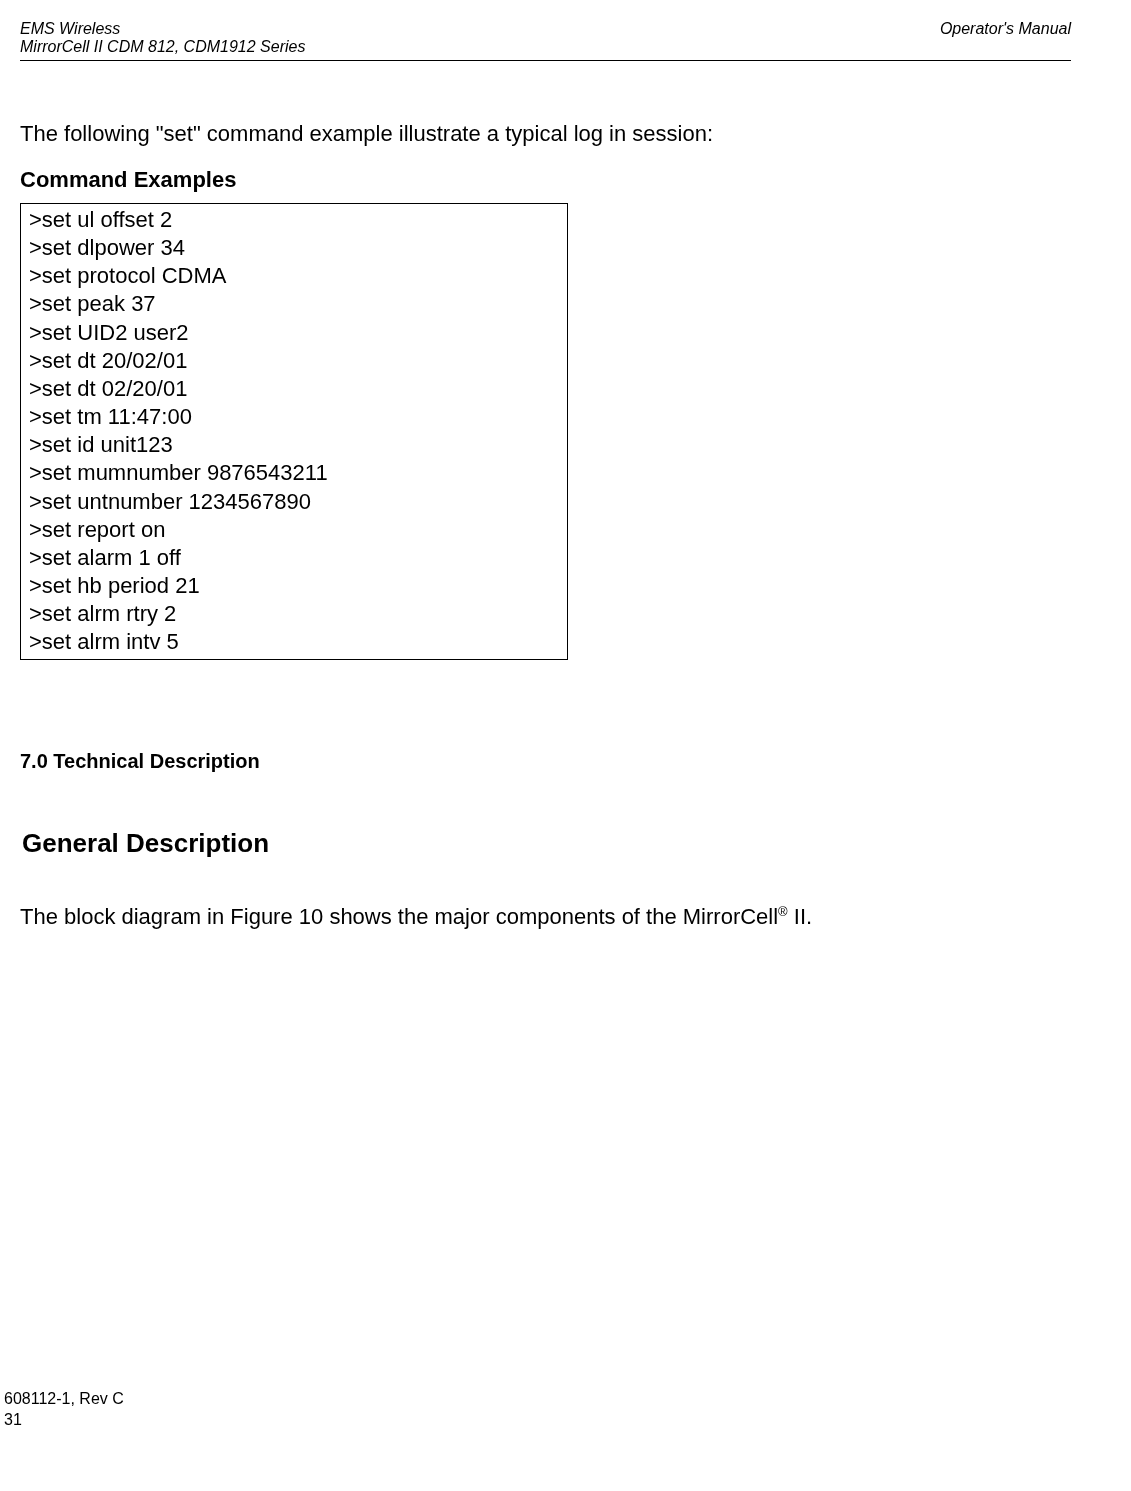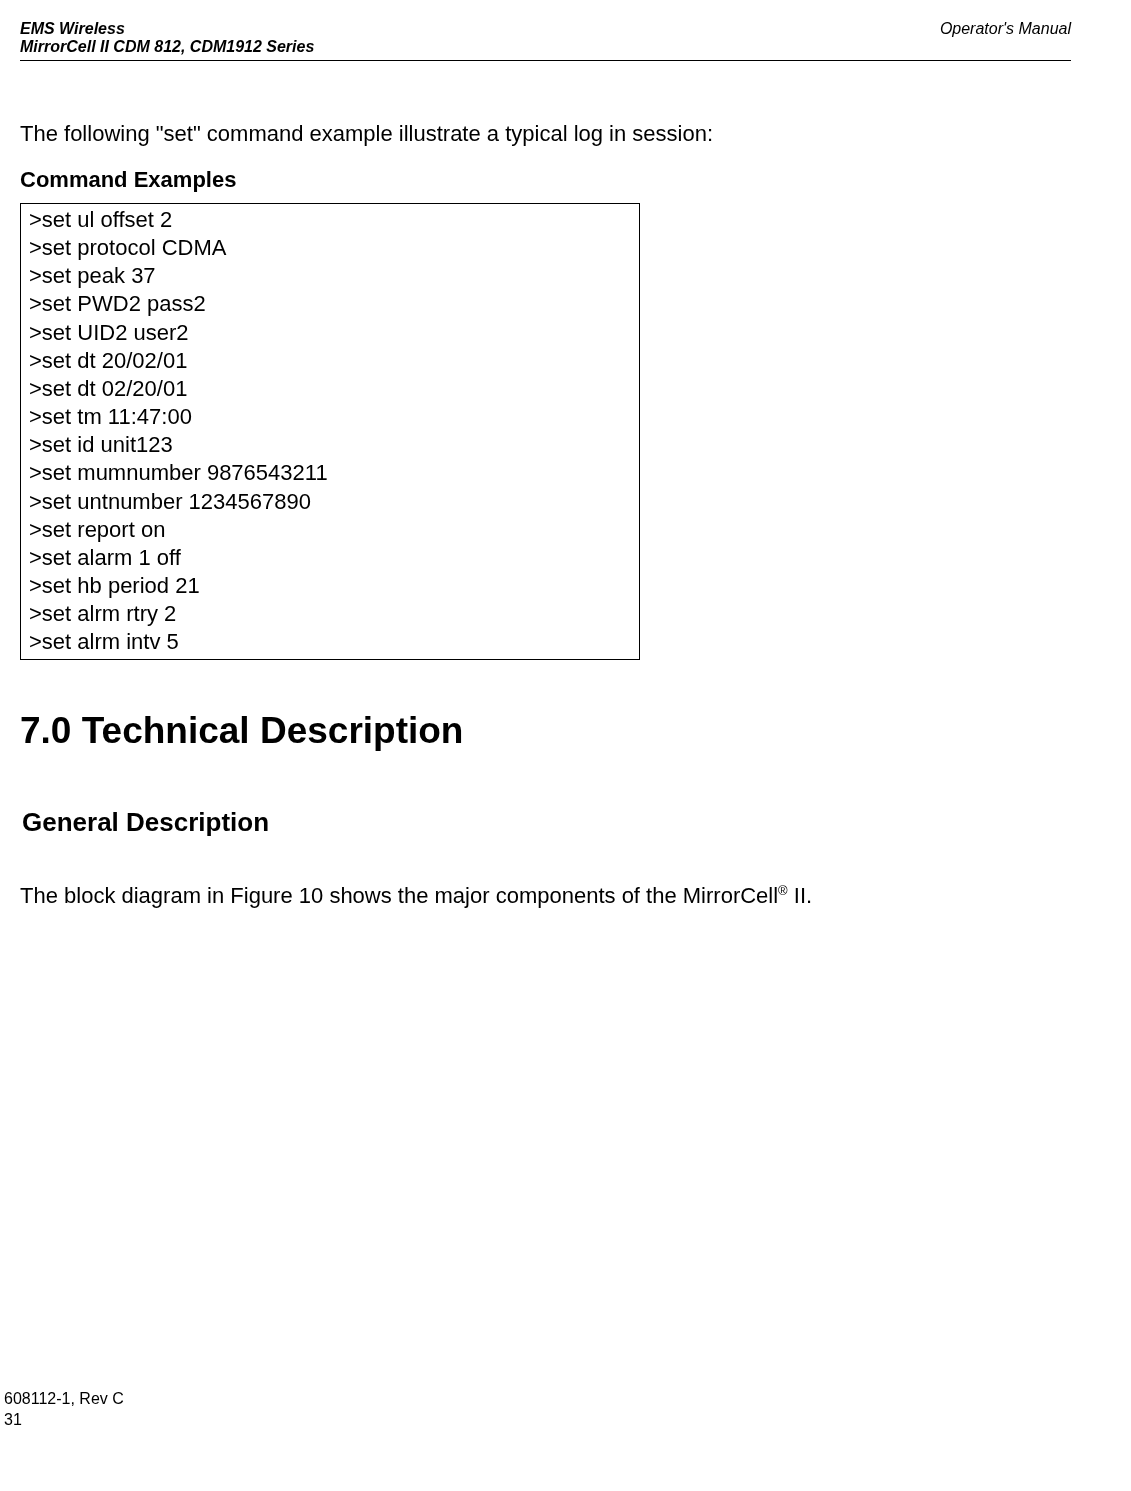--- a/index.html
+++ b/index.html
@@ -17,48 +17,47 @@
       display: flex;
       justify-content: space-between;
       font-style: italic;
       font-size: 16px;
       padding-bottom: 4px;
       border-bottom: 1px solid #000;
       margin-bottom: 50px;
     }
     .header-left {
       text-align: left;
-      font-weight: bold;
     }
     .header-right {
       text-align: right;
       margin-left: 36px;
     }
     .intro-text {
       margin-bottom: 20px;
       margin-top: 60px;
     }
     .section-title {
       font-weight: bold;
       margin-bottom: 10px;
     }
     .command-box {
       border: 1px solid #000;
       padding: 2px 8px;
-      width: 620px;
+      width: 548px;
       box-sizing: border-box;
       line-height: 1.28;
     }
     .command-line {
       white-space: pre;
     }
     .h1-section {
       font-weight: bold;
-      font-size: 37px;
-      margin-top: 50px;
+      font-size: 20px;
+      margin-top: 90px;
       margin-bottom: 55px;
     }
     .h2-section {
       font-weight: bold;
       font-size: 26px;
       margin-bottom: 45px;
       margin-left: 2px;
     }
     .body-text {
       margin-bottom: 8px;
@@ -86,23 +85,23 @@
     <span>Operator's Manual</span>
   </div>
 </div>
 
 <div class="intro-text">The following "set" command example illustrate a typical log in session:</div>
 
 <div class="section-title">Command Examples</div>
 
 <div class="command-box">
   <div class="command-line">&gt;set ul offset 2</div>
+  <div class="command-line">&gt;set dlpower 34</div>
   <div class="command-line">&gt;set protocol CDMA</div>
   <div class="command-line">&gt;set peak 37</div>
-  <div class="command-line">&gt;set PWD2 pass2</div>
   <div class="command-line">&gt;set UID2 user2</div>
   <div class="command-line">&gt;set dt 20/02/01</div>
   <div class="command-line">&gt;set dt 02/20/01</div>
   <div class="command-line">&gt;set tm 11:47:00</div>
   <div class="command-line">&gt;set id unit123</div>
   <div class="command-line">&gt;set mumnumber 9876543211</div>
   <div class="command-line">&gt;set untnumber 1234567890</div>
   <div class="command-line">&gt;set report on</div>
   <div class="command-line">&gt;set alarm 1 off</div>
   <div class="command-line">&gt;set hb period 21</div>

